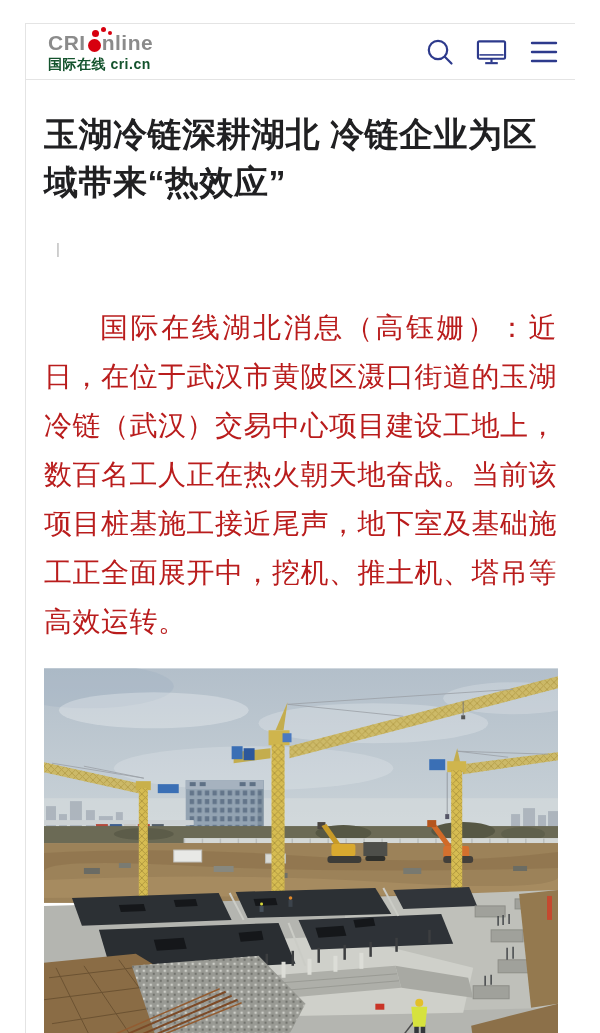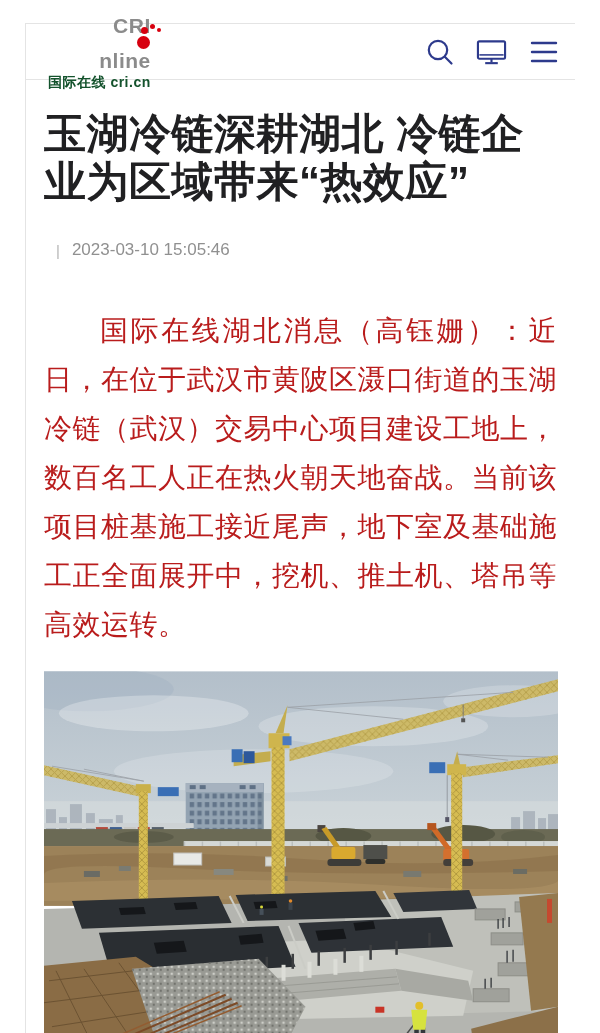--- a/index.html
+++ b/index.html
@@ -5,36 +5,36 @@
   * { margin:0; padding:0; box-sizing:border-box; }
   html,body { width:600px; height:1033px; background:#ffffff; overflow:hidden;
               font-family:"Liberation Sans", sans-serif; }
   .card { position:absolute; left:25px; top:23px; width:550px; height:1010px;
           background:#ffffff; border-left:1px solid #e4e4e4; }
   
   .header { height:57px; border-top:1px solid #e4e4e4; border-bottom:1px solid #e4e4e4;
             display:flex; align-items:center; padding:0 16px 0 22px; }
   .logo { display:flex; flex-direction:column; line-height:1; cursor:pointer; }
   .logo-row1 { position:relative; font-size:21px; font-weight:700; color:#8b8b8b;
-               letter-spacing:.5px; display:flex; align-items:flex-end;flex-direction:column; }
+               letter-spacing:.5px; display:flex; align-items:flex-end; }
   .logo-o { position:relative; display:inline-block; width:13px; height:13px; margin:0 1px 1px 2px; }
   .logo-o .big { position:absolute; left:0; bottom:0; width:13px; height:13px;
                  border-radius:50%; background:#d7000f; }
   .logo-o .d1,.logo-o .d2,.logo-o .d3 { position:absolute; border-radius:50%; background:#d7000f; }
   .logo-o .d1 { width:7px; height:7px; left:4px;  top:-9px; }
   .logo-o .d2 { width:5px; height:5px; left:13px; top:-12px; }
   .logo-o .d3 { width:4px; height:4px; left:20px; top:-8px; }
   .logo-row2 { font-size:14px; font-weight:700; color:#14532d; margin-top:4px; letter-spacing:.5px; }
   .hspacer { flex:1; }
   .hbtn { background:none; border:none; padding:0; margin-left:21px; cursor:pointer;
           width:31px; height:29px; display:flex; align-items:center; justify-content:center; }
   .hbtn svg { display:block; }
   
   .article { padding:0 18px; }
-  .title { margin-top:30px; font-size:42px; line-height:48px; font-weight:600;
+  .title { margin-top:30px; font-size:34px; line-height:48px; font-weight:600;
            color:#202022; letter-spacing:.5px; }
   .meta { margin-top:34px; font-size:17px; color:#909090; display:flex; align-items:center; }
   .meta .sep { padding:0 12px; color:#b5b5b5; font-size:15px; }
   .body-par { margin-top:46px; font-size:28px; line-height:49px; color:#b91c1c;
               text-align:justify; text-indent:2em; letter-spacing:.5px; }
   .photo-wrap { margin-top:22px; width:514px; height:387px; }
   .photo-wrap svg { display:block; width:514px; height:387px; }
 </style>
 </head>
 <body>
@@ -77,21 +77,20 @@
         <line x1="3" y1="22" x2="27" y2="22" stroke="#2d3a8c" stroke-width="2.4" stroke-linecap="round"></line>
       </svg>
     </button>
   </div>
 
   <div class="article">
     <h1 class="title">玉湖冷链深耕湖北 冷链企业为区域带来“热效应”</h1>
 
     <div class="meta">
       <span class="sep">|</span>
-      <span>2023-03-10 15:05:46</span>
     </div>
 
     <p class="body-par">国际在线湖北消息（高钰姗）：近日，在位于武汉市黄陂区滠口街道的玉湖冷链（武汉）交易中心项目建设工地上，数百名工人正在热火朝天地奋战。当前该项目桩基施工接近尾声，地下室及基础施工正全面展开中，挖机、推土机、塔吊等高效运转。</p>
 
     <figure class="photo-wrap">
       <svg viewBox="0 0 515 387" role="img" aria-label="construction site: three yellow tower cranes, excavators, concrete foundation slabs with black waterproofing, worker in hi-vis vest">
         <defs>
           <linearGradient id="sky" x1="0" y1="0" x2="0" y2="1">
             <stop offset="0" stop-color="#b3bfca"></stop>
               <stop offset="1" stop-color="#cfd7db"></stop>

